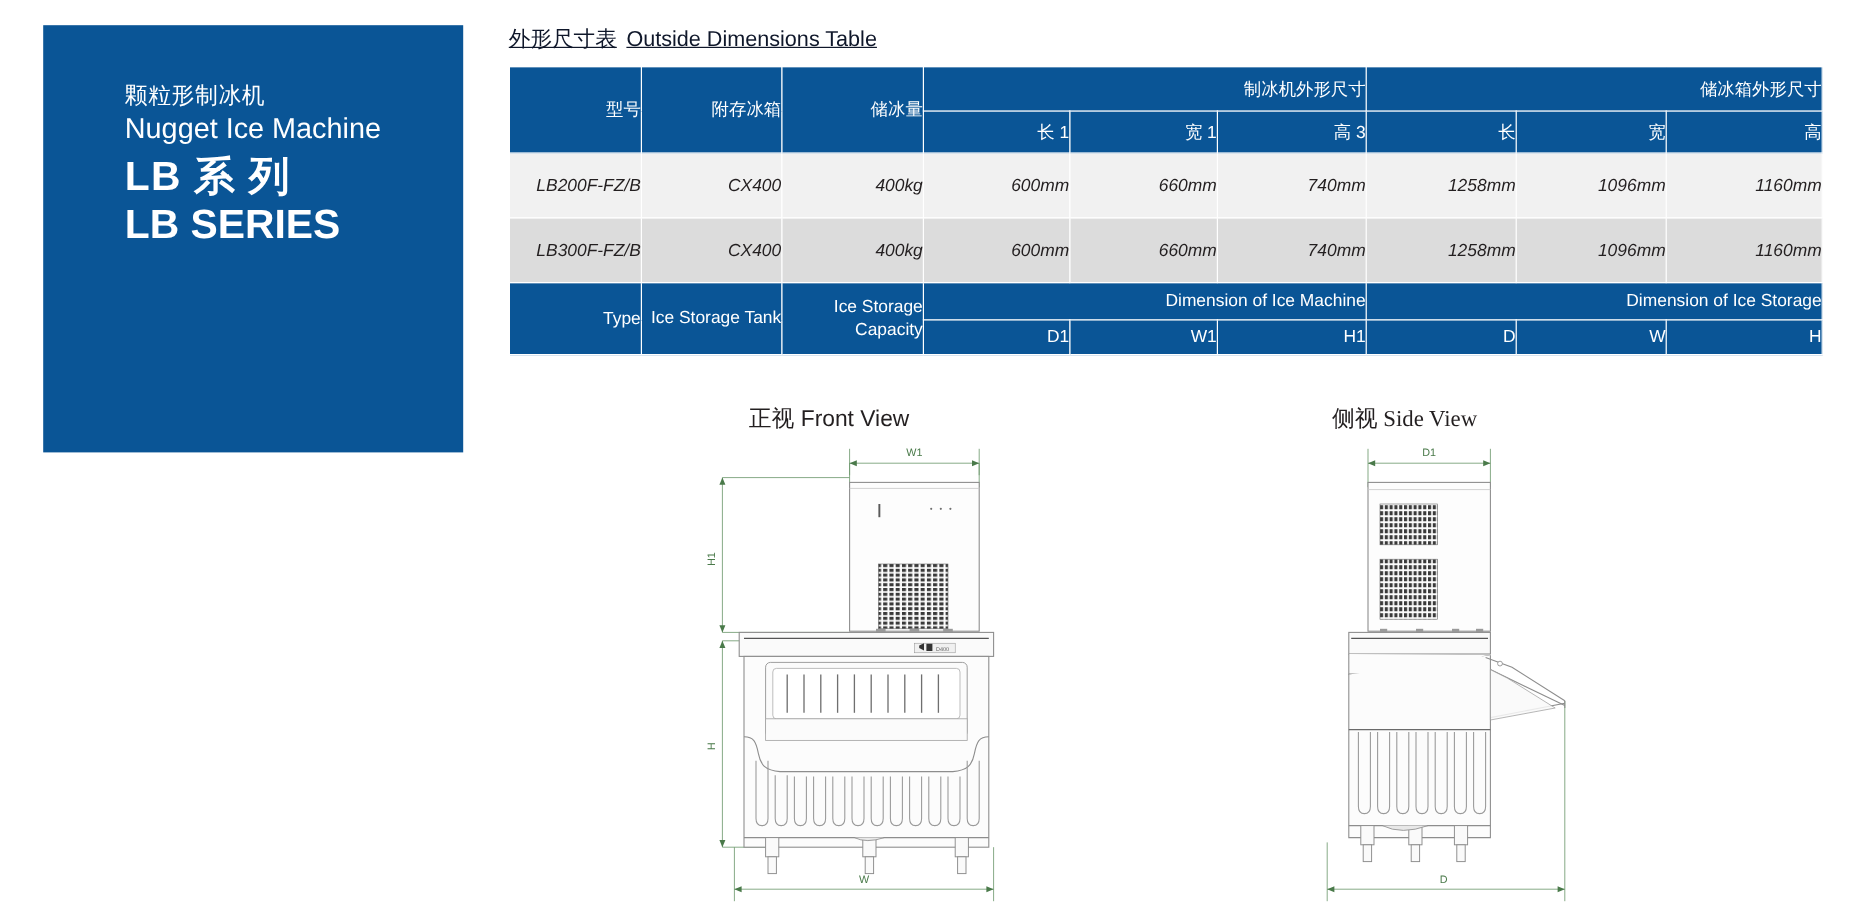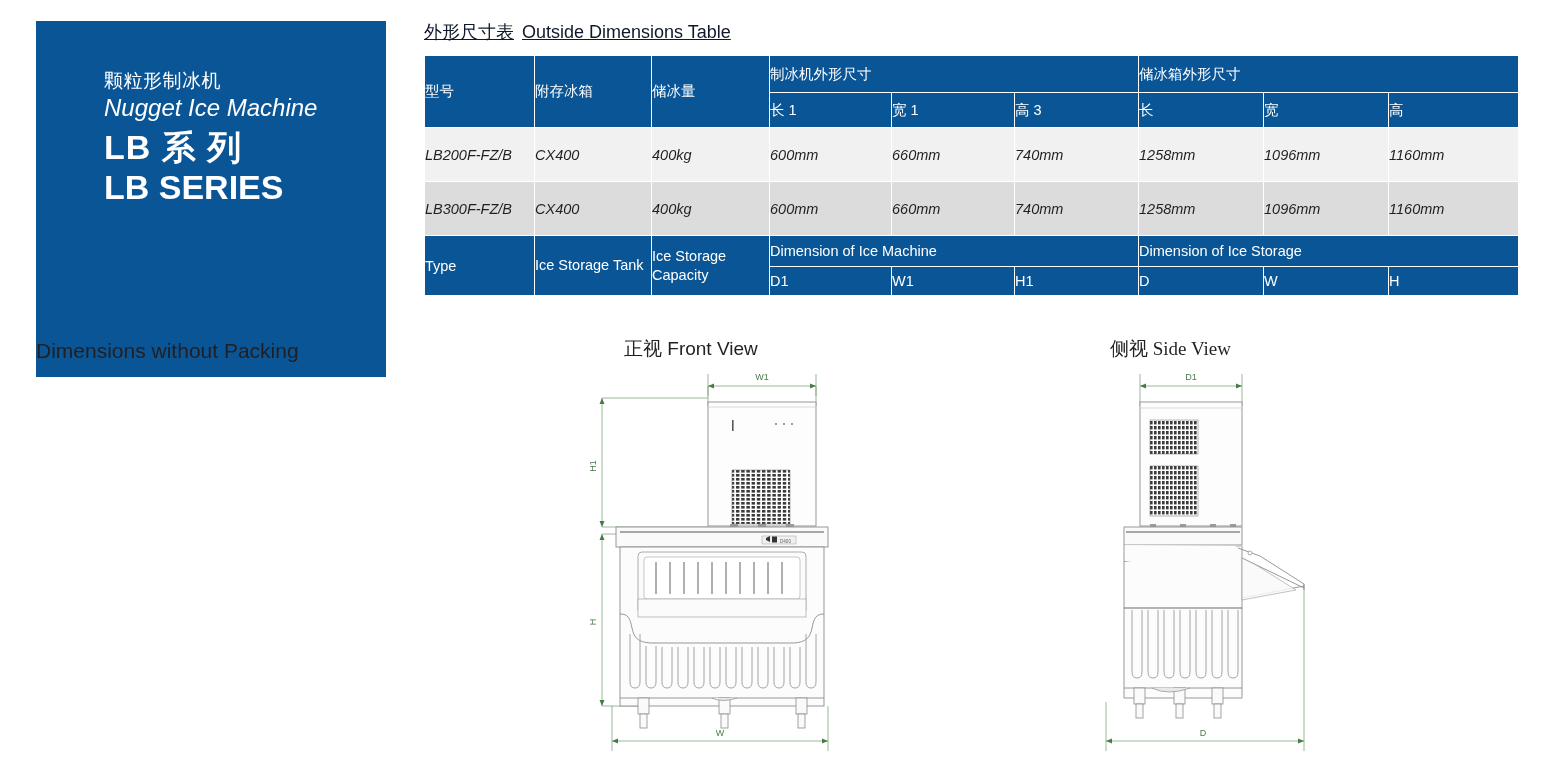--- a/index.html
+++ b/index.html
@@ -16,21 +16,21 @@
   .hero{
     position:absolute;left:36px;top:21px;width:350px;height:356px;
     background:#0A5596;
   }
   .hero-cn{
     position:absolute;left:68px;top:48px;
     font-size:19px;color:#ffffff;letter-spacing:.5px;line-height:1.25;
   }
   .hero-en{
     position:absolute;left:68px;top:72px;
-    font-size:24px;color:#ffffff;line-height:1.25;font-weight:400;font-style:italic;
+    font-size:24px;color:#ffffff;line-height:1.25;font-weight:400;
   }
   .hero-series-cn{
     position:absolute;left:68px;top:106px;
     font-size:34px;color:#ffffff;font-weight:bold;line-height:1.22;
     letter-spacing:1px;
   }
   .hero-series-en{
     position:absolute;left:68px;top:146px;
     font-size:34px;color:#ffffff;font-weight:bold;line-height:1.22;
   }
@@ -49,21 +49,21 @@
   .dims-caption .cn{display:block;font-size:20px;}
   .dims-caption .en{display:block;font-size:21px;}
 
   
   .tbl{
     position:absolute;left:424px;top:55px;width:1094px;
     border-collapse:collapse;table-layout:fixed;
   }
   .tbl td{
     border:1px solid #ffffff;
-    text-align:left;vertical-align:middle;
+    text-align:right;vertical-align:middle;
     font-size:14.5px;
     padding:0;
   }
   .tbl .hd{
     background:#0A5596;color:#ffffff;
   }
   .tbl .hd-sub{
     background:#0A5596;color:#ffffff;
   }
   .tbl .r1 td{background:#F1F1F1;color:#231f20;border:1px solid #ffffff;}
@@ -168,21 +168,20 @@
       <td class="hd-sub" style="height:28px">W1</td>
       <td class="hd-sub" style="height:28px">H1</td>
       <td class="hd-sub" style="height:28px">D</td>
       <td class="hd-sub" style="height:28px">W</td>
       <td class="hd-sub" style="height:28px">H</td>
     </tr>
   </tbody>
 </table>
 
 <div class="dims-caption">
-  <span class="en">Dimensions without Packing</span>
 </div>
 
 <div class="view-title" id="front-title">正视 Front View</div>
 <div class="view-title" id="side-title">侧视 Side View</div>
 
 <svg class="drawing" id="front-drawing" width="290" height="398" viewBox="0 0 290 398">
   <defs>
     <pattern id="grillFront" width="5.2" height="4" patternUnits="userSpaceOnUse">
       <rect x="0" y="0" width="3.4" height="2.6" fill="#3a3a3a"></rect>
     </pattern>

